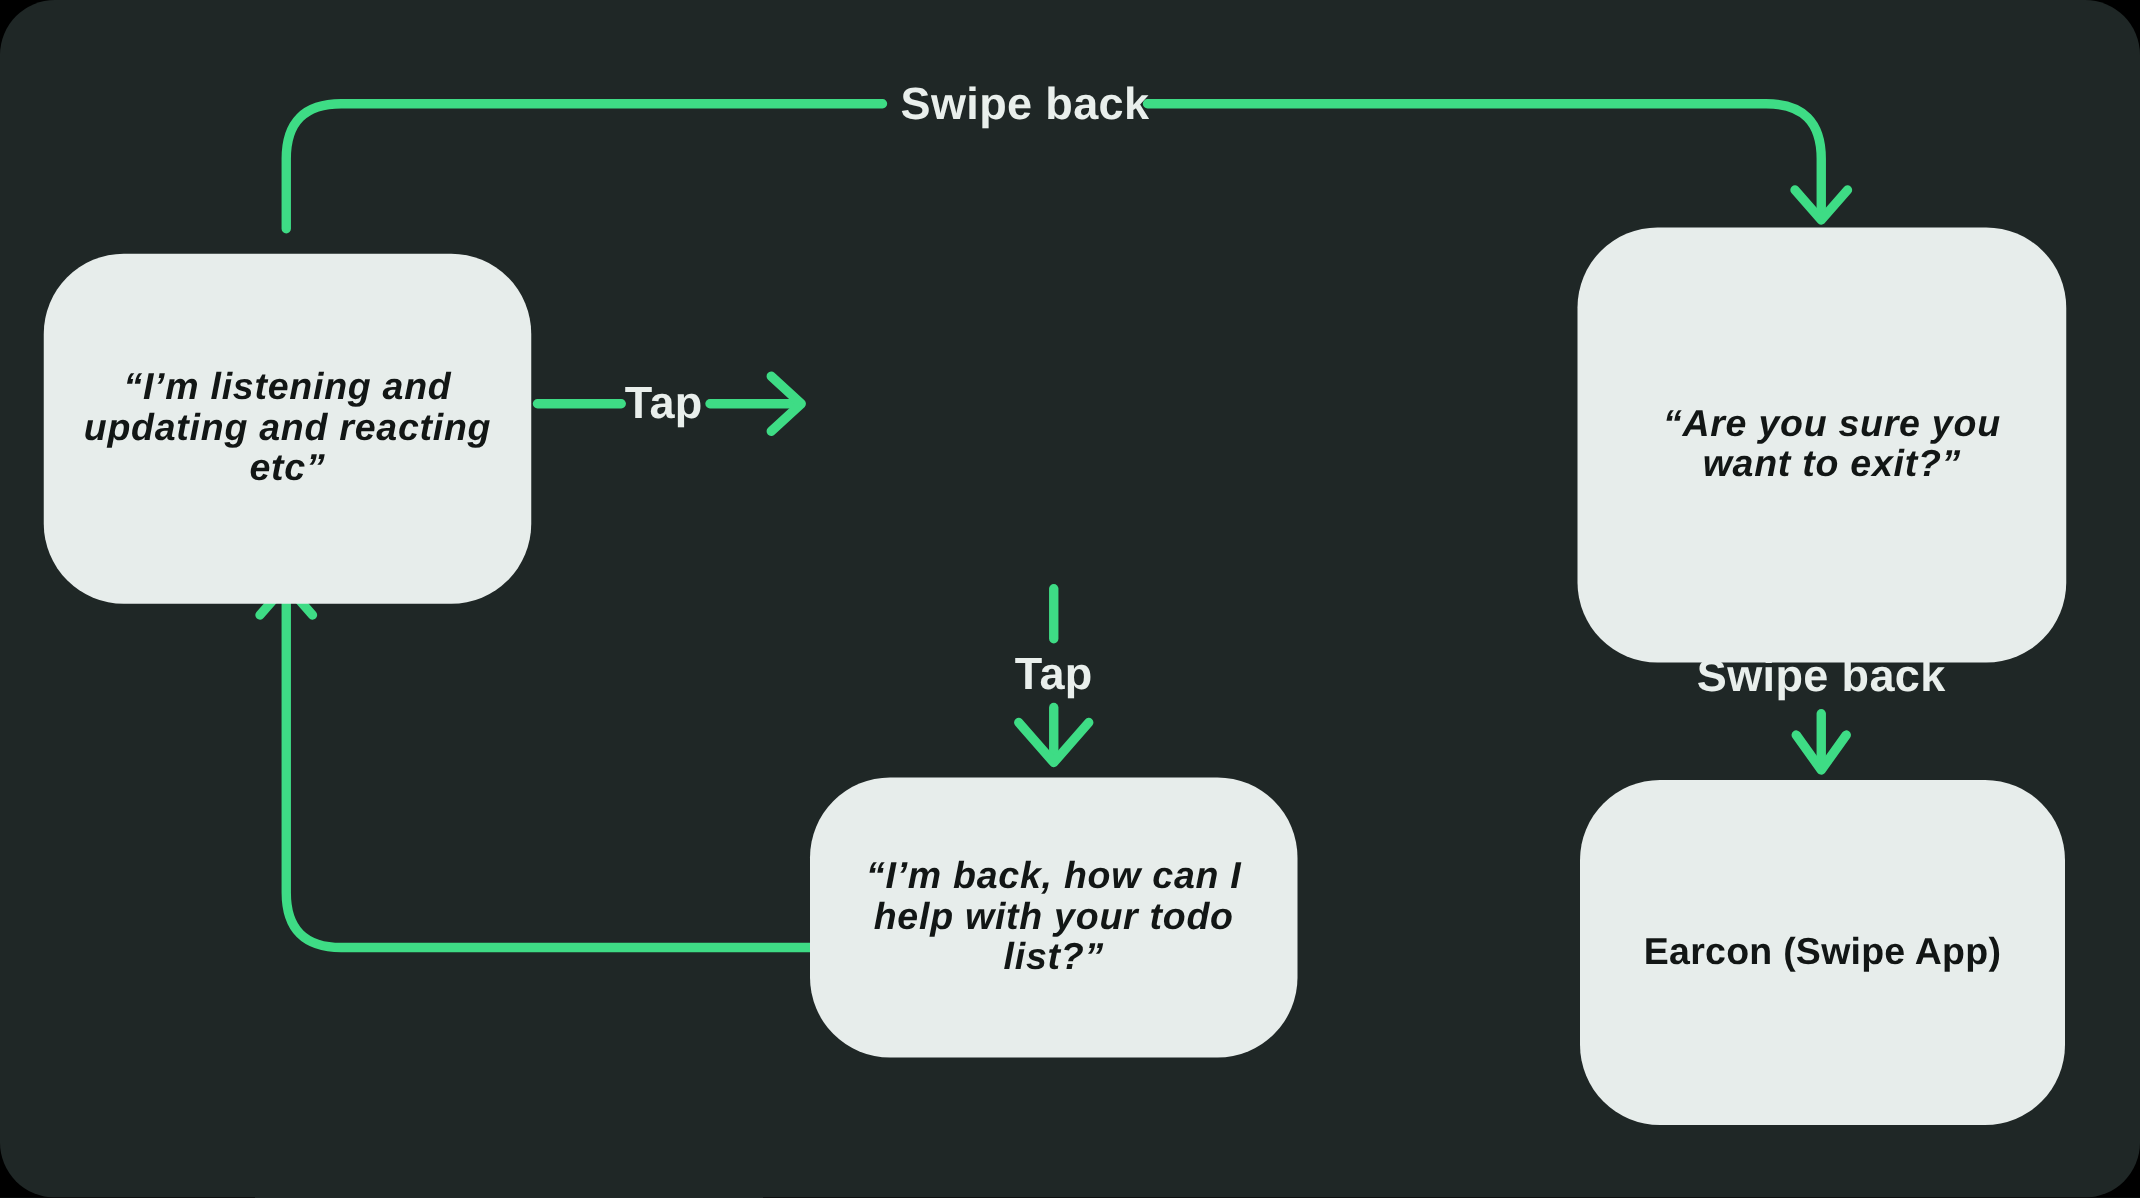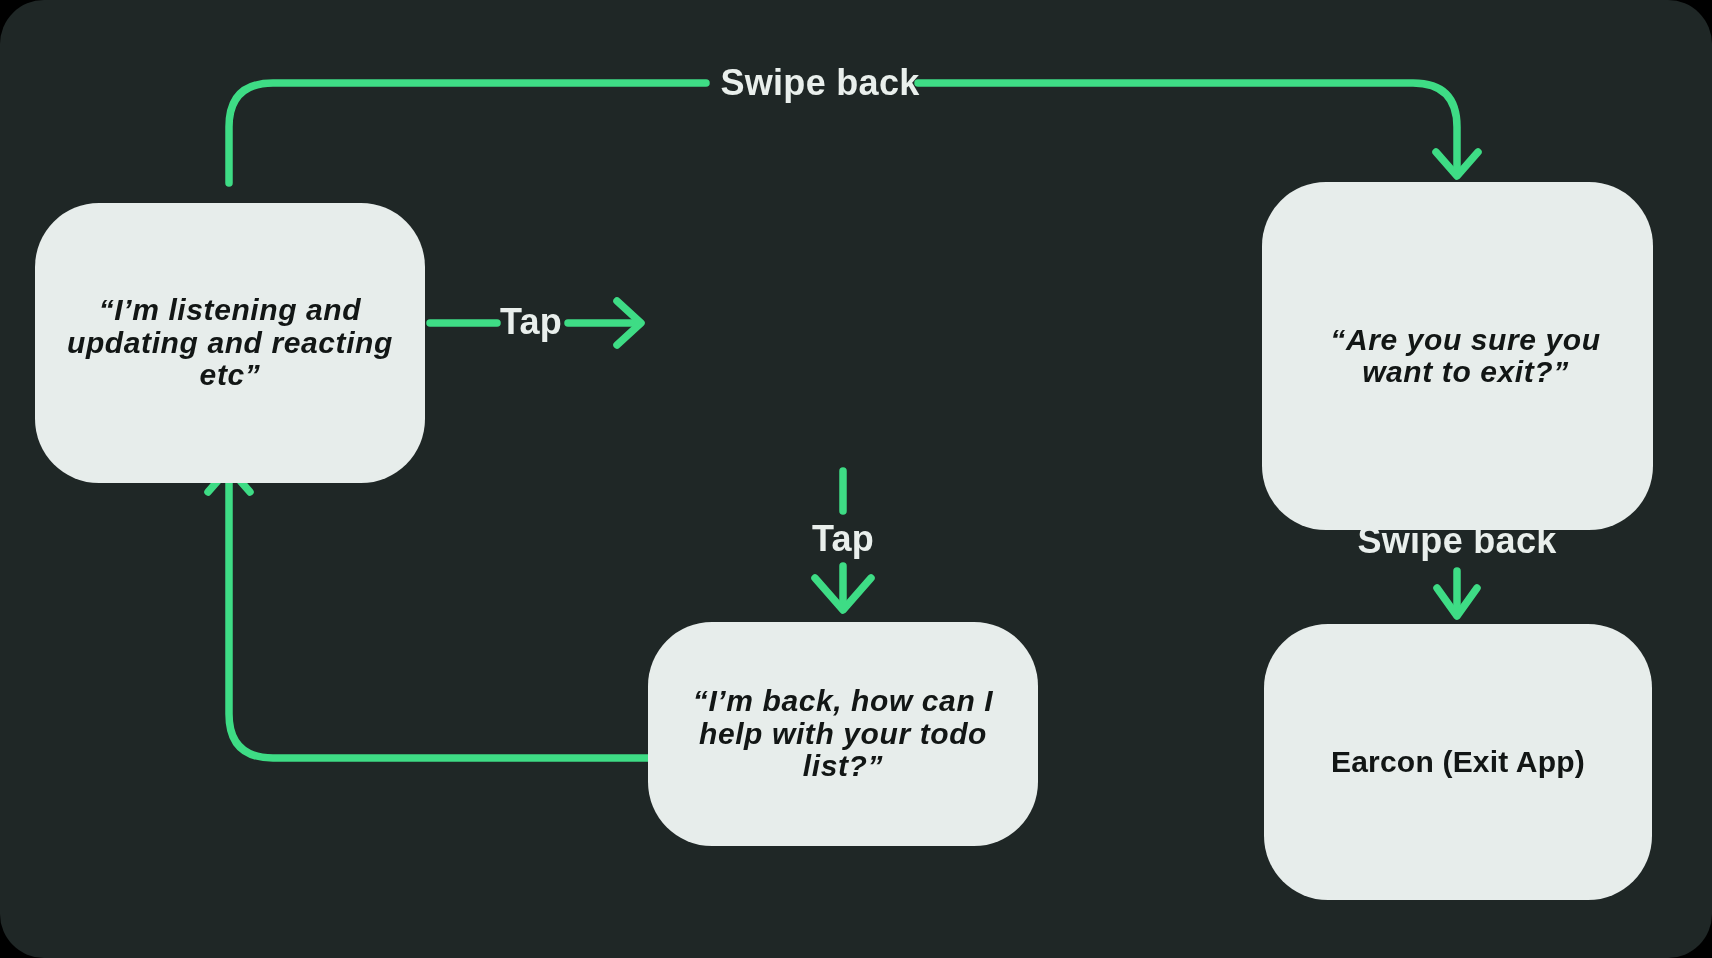--- a/index.html
+++ b/index.html
@@ -117,16 +117,16 @@
 want to exit?”</div>
   </div>
 
   <div class="node" style="left:648px; top:622px; width:390px; height:224px;">
     <div class="node-text">“I’m back, how can I
 help with your todo
 list?”</div>
   </div>
 
   <div class="node" style="left:1264px; top:624px; width:388px; height:276px;">
-    <div class="node-text upright">Earcon (Exit App)</div>
+    <div class="node-text upright">Earcon (Swipe App)</div>
   </div>
 
 </div>
 
 </body></html>

